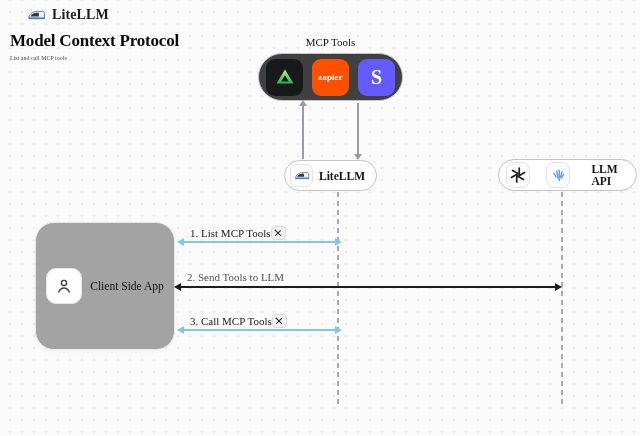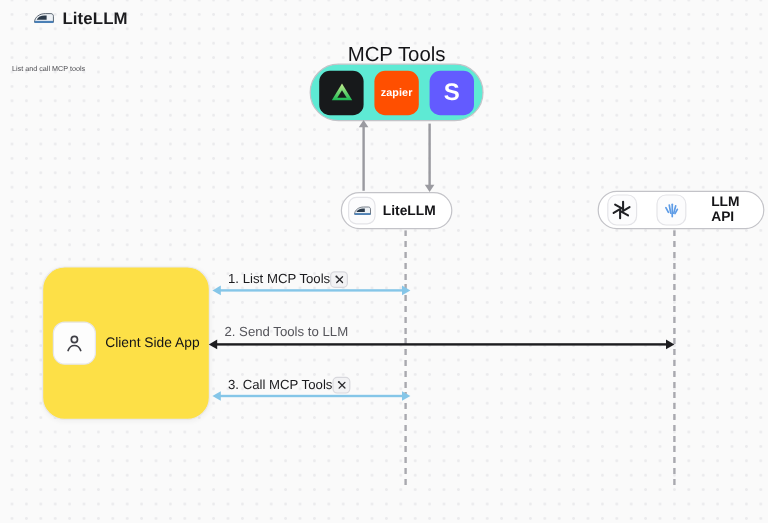--- a/index.html
+++ b/index.html
@@ -1,32 +1,32 @@
 <!DOCTYPE html>
 <html><head>
 <meta charset="utf-8">
 <style>
   * { margin:0; padding:0; box-sizing:border-box; }
   html,body { width:640px; height:436px; }
   body { font-family:"Liberation Sans", sans-serif; background:#fafafa; position:relative; overflow:hidden; }
-  .page { position:absolute; inset:0; }
+  .page { position:absolute; inset:0;font-family:Liberation Serif, serif; }
   .dots { position:absolute; inset:0;
     background-image:radial-gradient(circle, #dedee2 1px, transparent 1.3px);
     background-size:12px 12px; background-position:4px 6px; opacity:.55; }
 
   
   .logo-row { position:absolute; left:27px; top:7px; display:flex; align-items:center; gap:6px; }
   .logo-row svg { width:19px; height:15px; }
   .logo-text { font-size:14px; font-weight:600; color:#1c1c1f; letter-spacing:.1px; }
   .title { position:absolute; left:10px; top:31px; font-size:17px; font-weight:700; color:#0b0b0d; letter-spacing:-.2px; }
   .subtitle { position:absolute; left:10px; top:55px; font-size:6px; color:#4b4b50; }
 
   
-  .mcp-label { position:absolute; left:258px; top:36px; width:145px; text-align:center; font-size:17px; font-weight:500; color:#141417; }
-  .mcp-box { position:absolute; left:258px; top:53px; width:145px; height:48px; background:#5eead4; border:1.5px solid #c3c3c8; border-radius:26px; display:flex; align-items:center; justify-content:center; gap:9px; }
+  .mcp-label { position:absolute; left:258px; top:36px; width:145px; text-align:center; font-size:11px; font-weight:500; color:#141417; }
+  .mcp-box { position:absolute; left:258px; top:53px; width:145px; height:48px; background:#404040; border:1.5px solid #c3c3c8; border-radius:26px; display:flex; align-items:center; justify-content:center; gap:9px; }
   .tool-sq { width:37px; height:37px; border-radius:9px; display:flex; align-items:center; justify-content:center; }
   .tool-sq.dark { background:#17191b; }
   .tool-sq.dark svg { width:24px; height:24px; }
   .tool-sq.zap { background:#ff4f00; }
   .zap-text { color:#ffffff; font-size:9px; font-weight:700; letter-spacing:.1px; }
   .tool-sq.stripe { background:#635bff; }
   .stripe-text { color:#ffffff; font-size:20px; font-weight:700; }
 
   
   .v-arrow { position:absolute; width:1.5px; background:#9a9aa0; }
@@ -42,21 +42,21 @@
   .litellm-pill { left:284px; top:160px; width:93px; height:31px; padding-left:5px; gap:6px; }
   .llm-pill { left:498px; top:159px; width:139px; height:32px; padding-left:7px; gap:16px; }
   .chip { background:#fcfcfd; border:1px solid #e4e4e8; border-radius:7px; display:flex; align-items:center; justify-content:center; }
   .chip-sm { width:23px; height:23px; }
   .chip-md { width:26px; height:26px; border-radius:8px; }
   .chip svg { display:block; }
   .node-label { font-size:11.5px; font-weight:600; color:#141417; }
   .llm-pill .node-label { margin-left:5px; }
 
   
-  .client-box { position:absolute; left:35px; top:222px; width:140px; height:128px; background:#fde047; border:1.5px solid #e9e9ed; border-radius:19px; box-shadow:0 1px 4px rgba(0,0,0,.04); display:flex; align-items:center; justify-content:center; gap:8px; }
+  .client-box { position:absolute; left:35px; top:222px; width:140px; height:128px; background:#a3a3a3; border:1.5px solid #e9e9ed; border-radius:19px; box-shadow:0 1px 4px rgba(0,0,0,.04); display:flex; align-items:center; justify-content:center; gap:8px; }
   .client-chip { width:36px; height:36px; border-radius:10px; background:#fdfdfd; border:1px solid #e6e6ea; display:flex; align-items:center; justify-content:center; }
   .client-label { font-size:11.5px; font-weight:500; color:#141417; }
 
   
   .lifeline { position:absolute; width:2px; top:192px; height:215px;
     background:repeating-linear-gradient(to bottom, #a9a9af 0 5px, transparent 5px 9px); }
   .ll-litellm { left:337px; }
   .ll-llm { left:561px; }
 
   
@@ -90,20 +90,21 @@
   <div class="dots"></div>
 
   <div class="logo-row">
     <svg viewBox="0 0 32 24">
       <path d="M3 17 C3 10 10 5 18 5 L26 5 C28.2 5 29.5 6.6 29.5 8.6 L29.5 17 Z" fill="#eef2f6" stroke="#5a6470" stroke-width="1.4"></path>
       <path d="M6 13.5 C7.5 9.5 12 7.5 17 7.5 L20 7.5 L20 13.5 Z" fill="#2b3a4a"></path>
       <rect x="3" y="15.2" width="26.5" height="3" fill="#4a7fb5"></rect>
     </svg>
     <span class="logo-text">LiteLLM</span>
   </div>
+  <div class="title">Model Context Protocol</div>
   <div class="subtitle">List and call MCP tools</div>
 
   <div class="mcp-label">MCP Tools</div>
   <div class="mcp-box">
     <div class="tool-sq dark">
       <svg viewBox="0 0 24 24">
         <defs>
           <linearGradient id="grn" x1="0" y1="0" x2="0" y2="1">
             <stop offset="0" stop-color="#c6ef8e"></stop>
               <stop offset="1" stop-color="#1db954"></stop>

